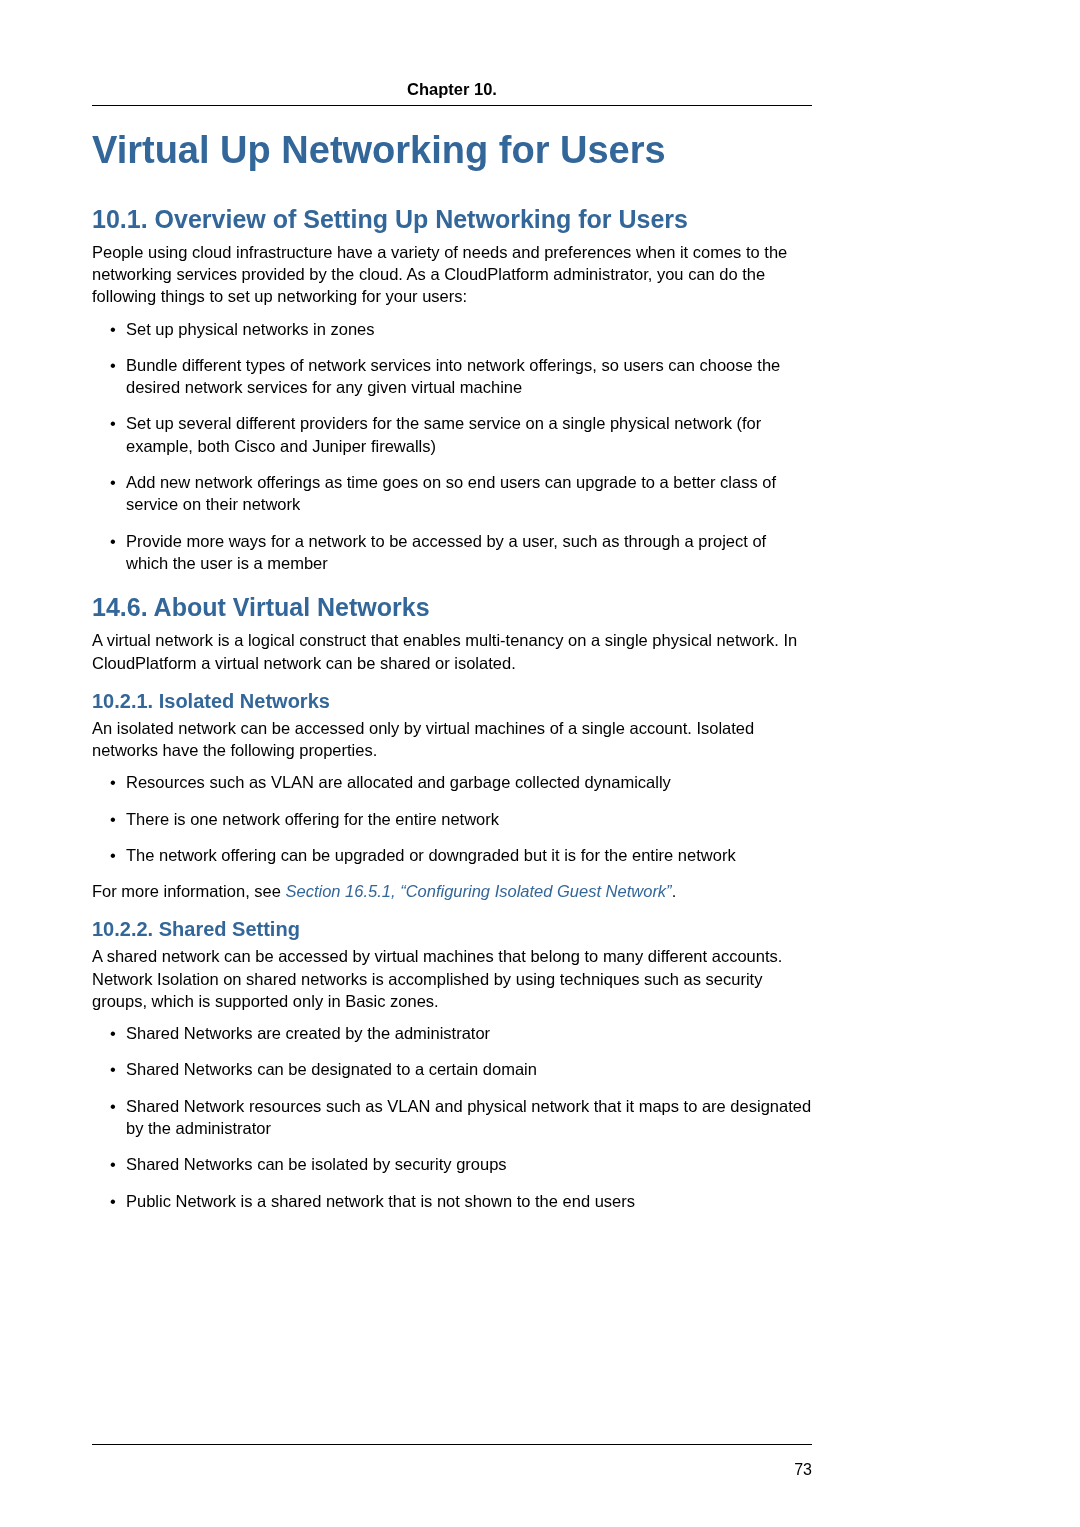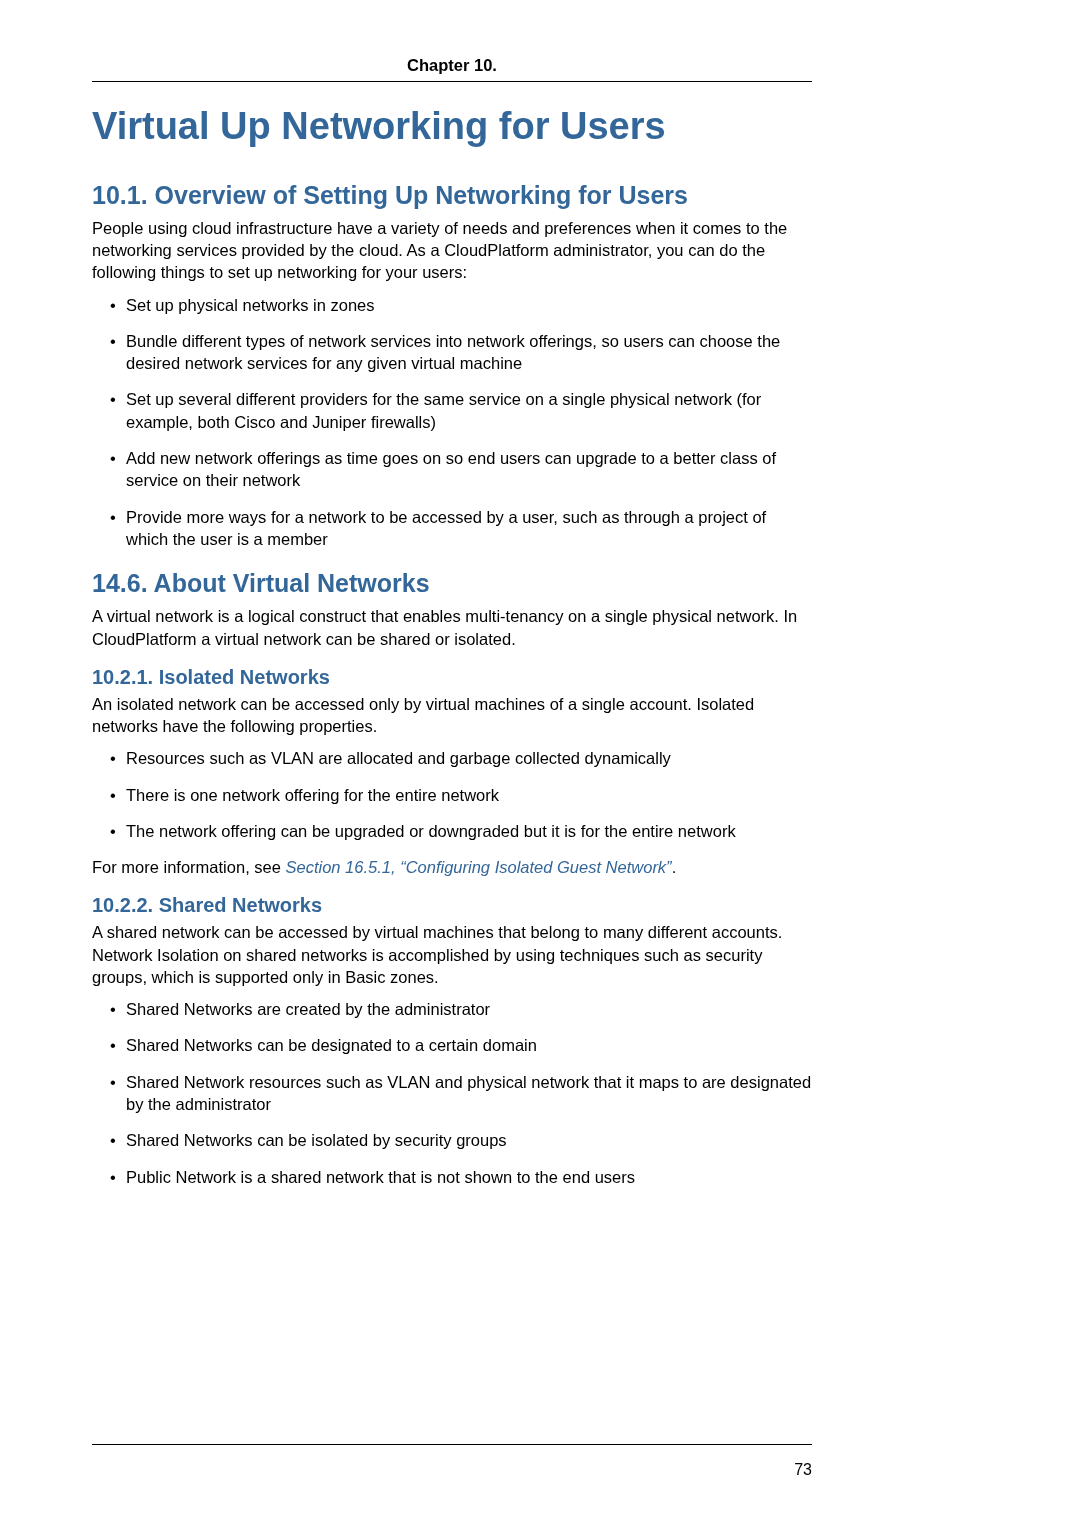--- a/index.html
+++ b/index.html
@@ -7,21 +7,21 @@
     padding: 0;
     background: #ffffff;
     font-family: "Liberation Sans", Arial, Helvetica, sans-serif;
     font-size: 16px;
     color: #000;
   }
   .page {
     width: 904px;
     height: 1527px;
     box-sizing: border-box;
-    padding: 56px 92px 0 92px;
+    padding: 80px 92px 0 92px;
     position: relative;
   }
   .chapter-label {
     font-weight: bold;
     font-size: 16.5px;
     text-align: center;
     margin-bottom: 6px;
   }
   .rule {
     border: none;
@@ -117,21 +117,21 @@
   <p class="body">An isolated network can be accessed only by virtual machines of a single account. Isolated networks have the following properties.</p>
   <ul class="bullets">
     <li>Resources such as VLAN are allocated and garbage collected dynamically</li>
     <li>There is one network offering for the entire network</li>
     <li>The network offering can be upgraded or downgraded but it is for the entire network</li>
   </ul>
   <p class="body">
     <span>For more information, see </span><span class="link">Section 16.5.1, “Configuring Isolated Guest Network”</span><span>.</span>
   </p>
 
-  <h3 class="h3">10.2.2. Shared Networks</h3>
+  <h3 class="h3">10.2.2. Shared Setting</h3>
   <p class="body">A shared network can be accessed by virtual machines that belong to many different accounts. Network Isolation on shared networks is accomplished by using techniques such as security groups, which is supported only in Basic zones.</p>
   <ul class="bullets">
     <li>Shared Networks are created by the administrator</li>
     <li>Shared Networks can be designated to a certain domain</li>
     <li>Shared Network resources such as VLAN and physical network that it maps to are designated by the administrator</li>
     <li>Shared Networks can be isolated by security groups</li>
     <li>Public Network is a shared network that is not shown to the end users</li>
   </ul>
 
   <hr class="foot-rule">

